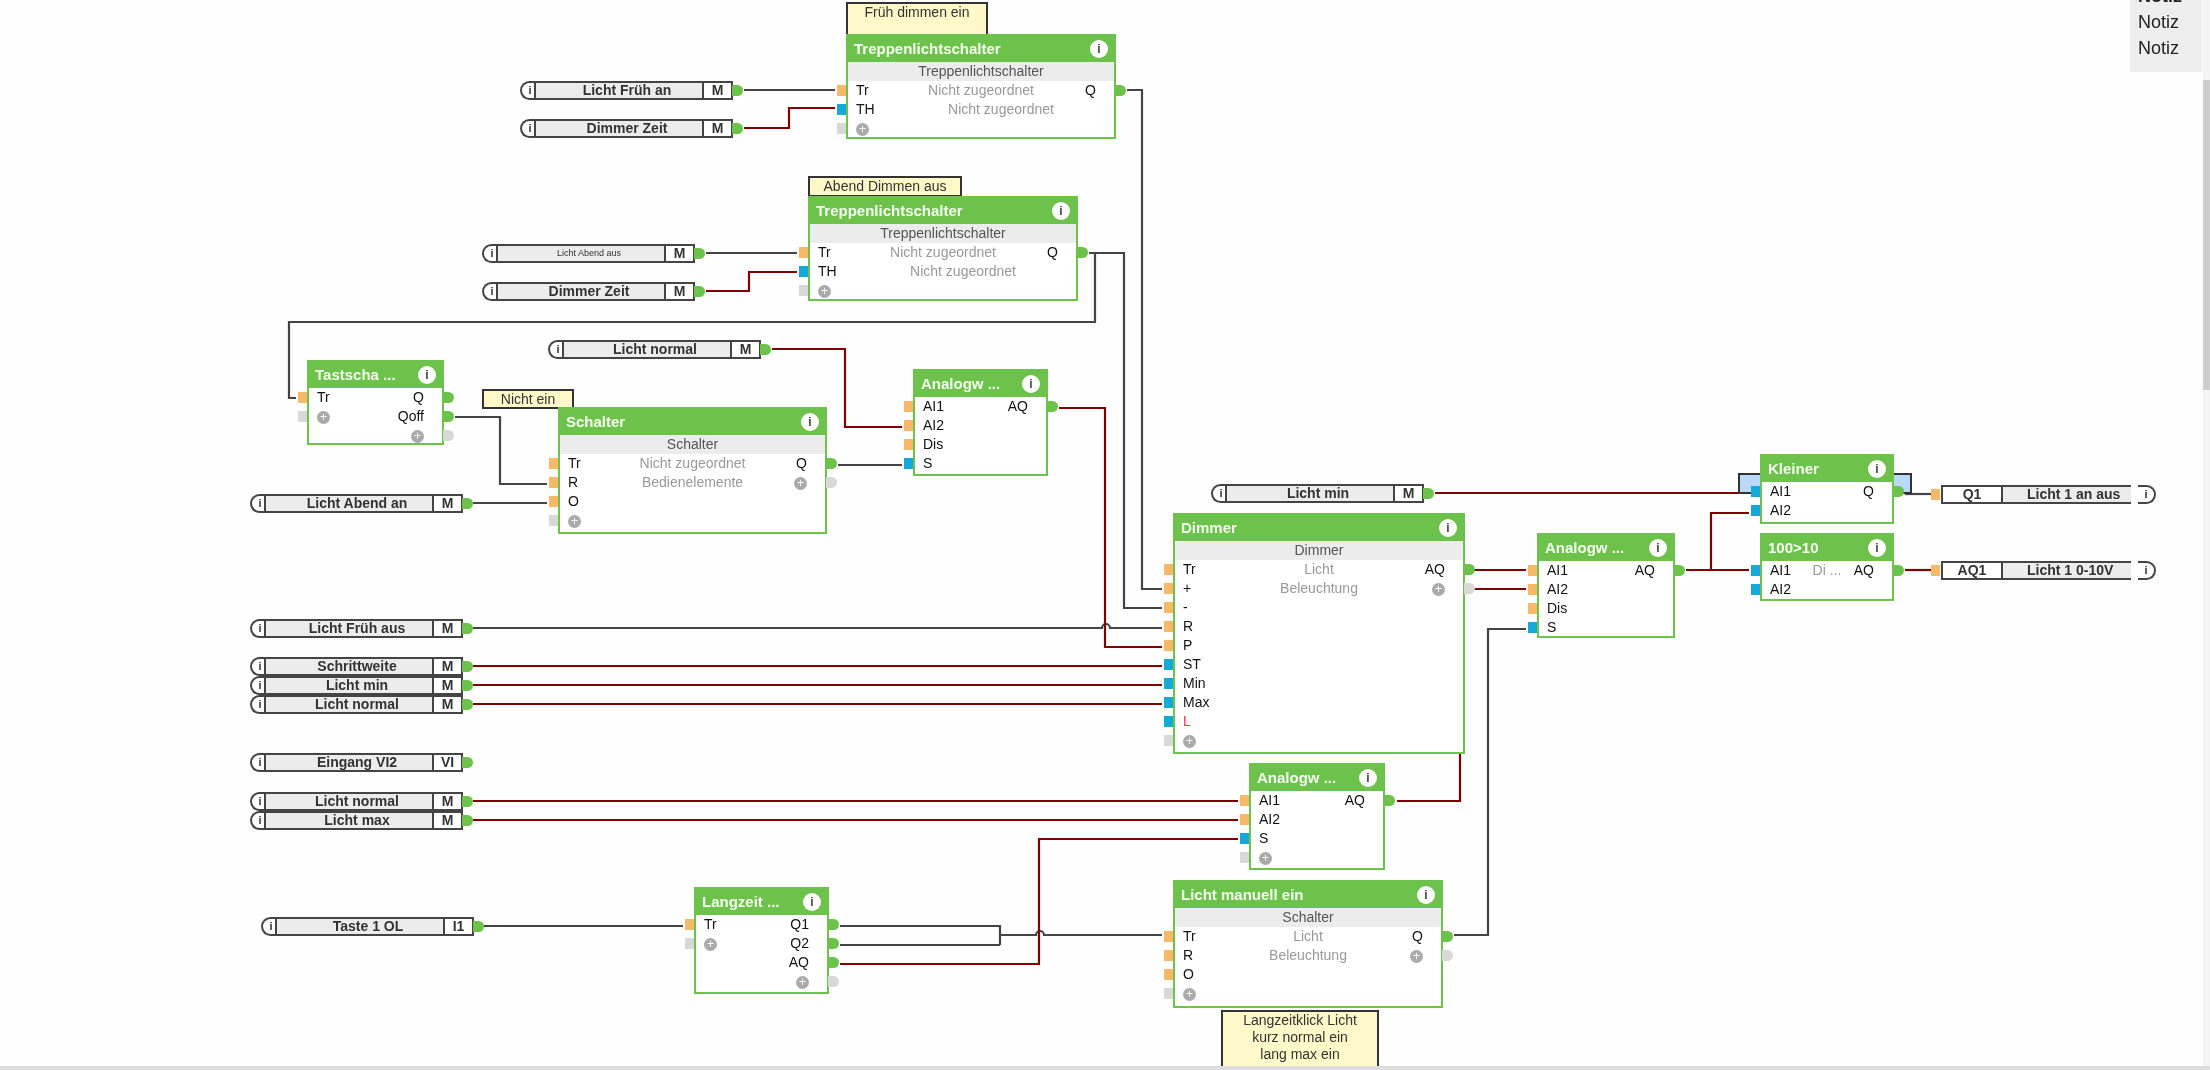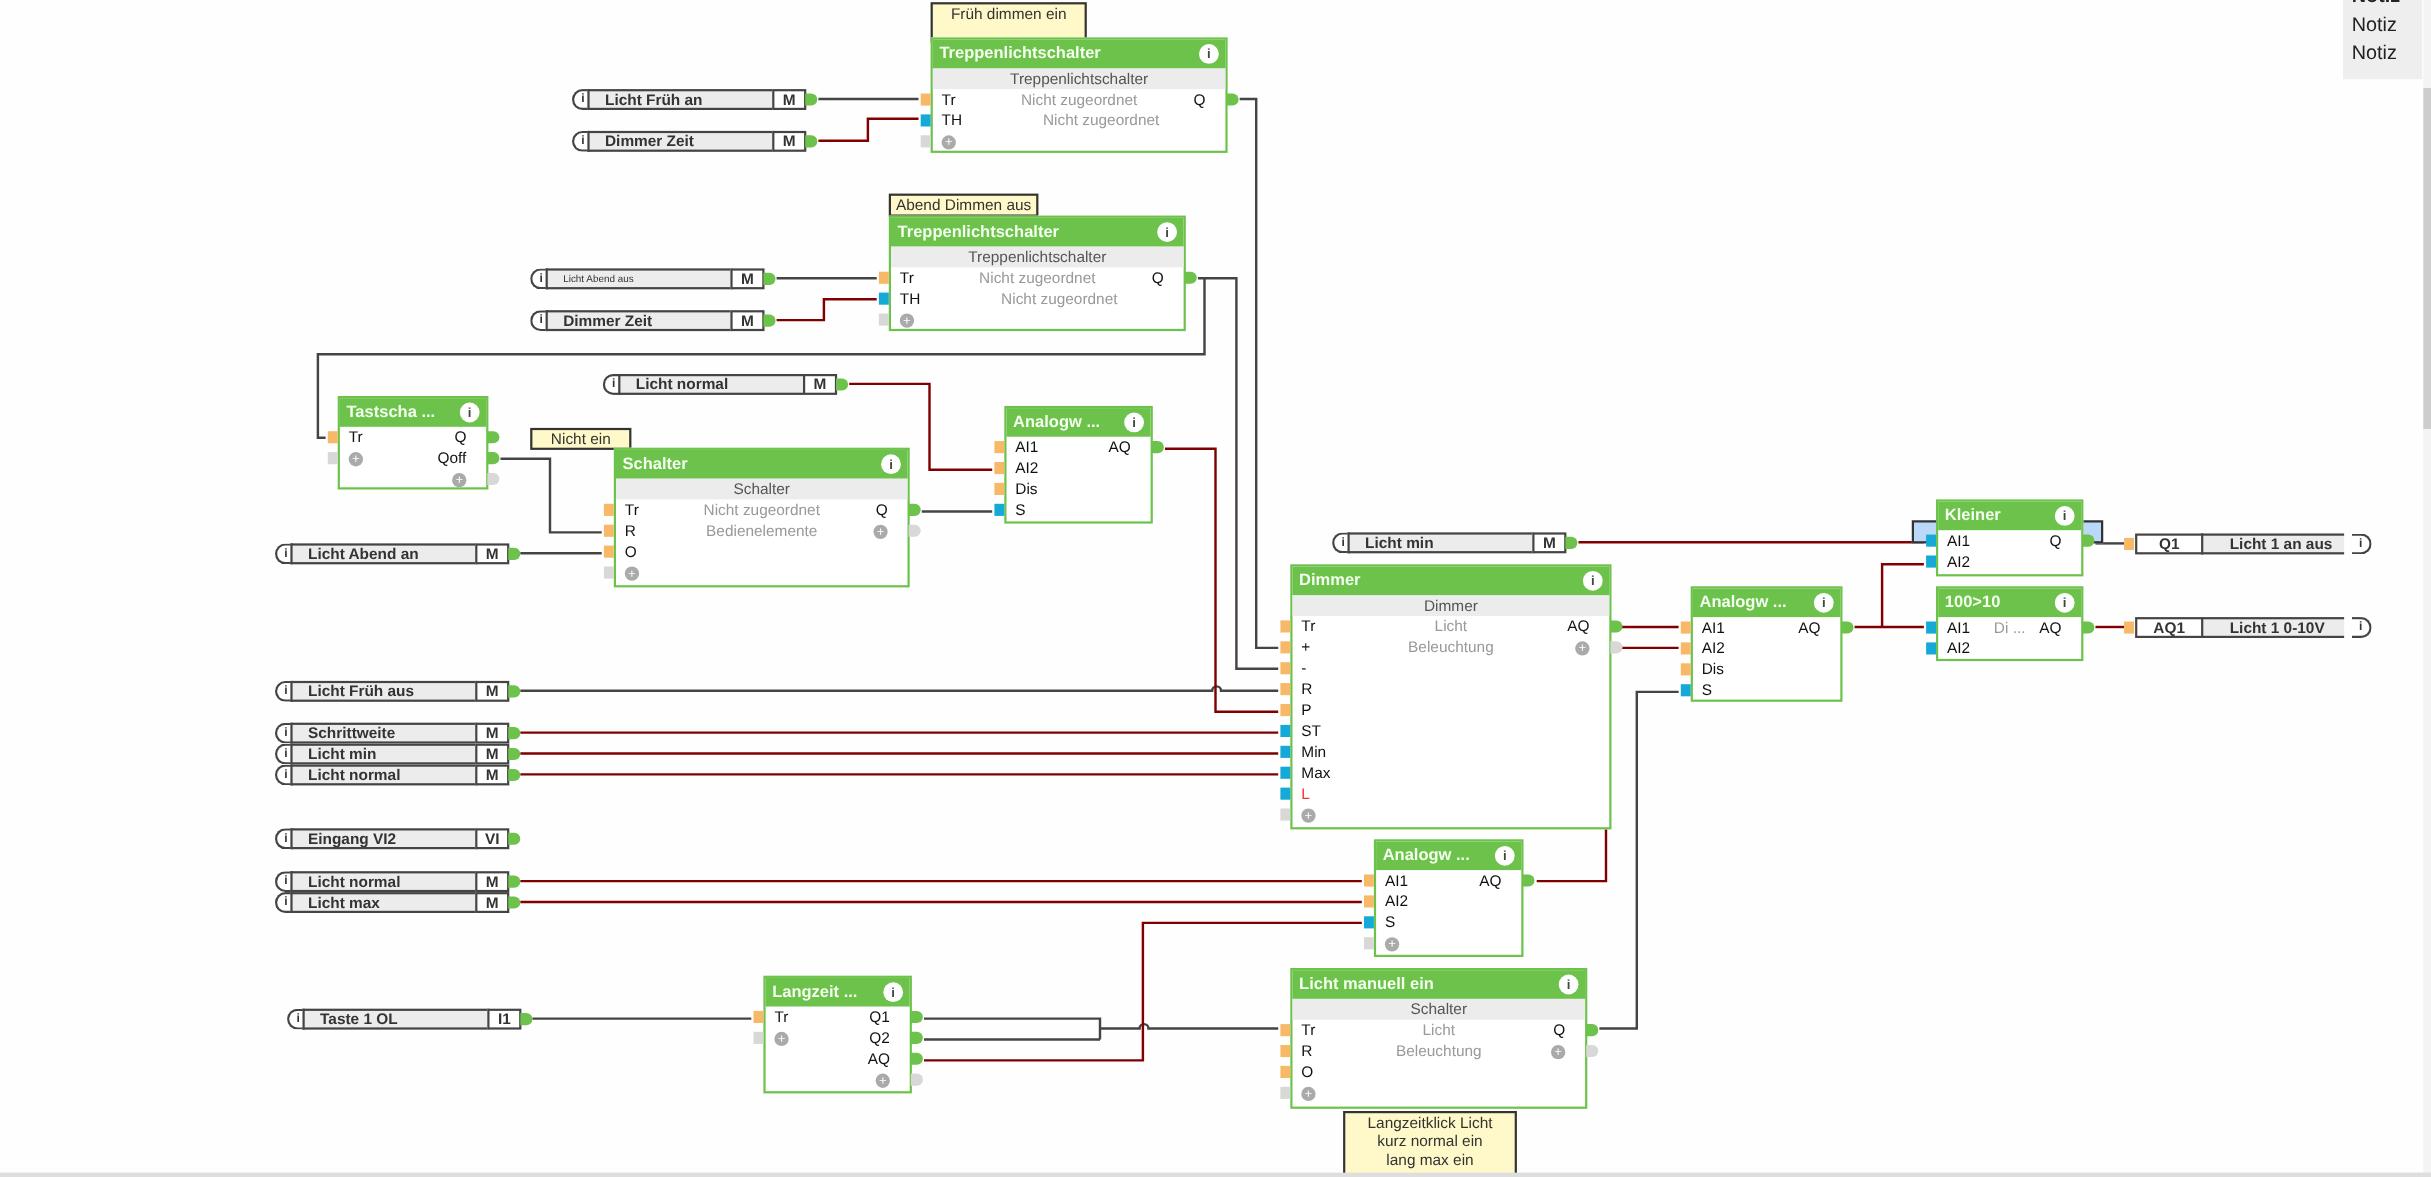--- a/index.html
+++ b/index.html
@@ -22,21 +22,21 @@
   .out.g{background:#d8d8d6;}
   .plus{display:inline-block;width:13px;height:13px;border-radius:50%;background:#aaa;color:#fff;font-size:12px;line-height:13px;text-align:center;vertical-align:middle;}
   .note{position:absolute;background:#fff8c8;border:2px solid #333;box-sizing:border-box;font-size:14px;color:#333;text-align:center;line-height:17px;}
   .note.blue{background:#bad8f8;}
   .conn{position:absolute;height:19px;box-sizing:border-box;font-size:14px;font-weight:bold;color:#333;}
   .conn .cap{position:absolute;top:0;width:18px;height:19px;border:2px solid #444;box-sizing:border-box;background:#fff;font-size:11px;line-height:15px;text-align:center;}
   .conn.in .cap{left:0;border-radius:10px 0 0 10px;border-right:none;}
   .conn.outc .cap{right:0;border-radius:0 10px 10px 0;border-left:none;}
   .conn .name{position:absolute;top:0;height:19px;border:2px solid #444;box-sizing:border-box;background:#ececec;padding-left:14px;line-height:15px;white-space:nowrap;overflow:hidden;}
   .conn .typ{position:absolute;top:0;height:19px;border:2px solid #444;box-sizing:border-box;background:#fff;text-align:center;line-height:15px;}
-  .conn.in .name{left:14px;width:170px;border-right:none;}
+  .conn.in .name{left:14px;width:170px;border-right:none;text-align:center;}
   .conn.in .typ{left:182px;width:30px;width:31px;}
   .conn .dot{position:absolute;top:4px;width:11px;height:11px;border-radius:0 6px 6px 0;background:#6cc24a;}
   .conn.in .dot{left:212px;}
   .conn.outc .typ{left:10px;width:62px;}
   .conn.outc .name{left:70px;width:130px;border-right:none;padding-left:24px;}
   .conn.outc .pinin{position:absolute;left:0;top:4px;width:9px;height:11px;background:#f7b867;}
   .notiz{position:absolute;left:2130px;top:0;width:72px;height:72px;background:#eeeeee;font-size:18px;color:#222;padding-left:8px;box-sizing:border-box;line-height:26px;}
   .notiz .nb{font-weight:bold;margin-top:-17px;}
   .vscroll{position:absolute;left:2203px;top:0;width:7px;height:1068px;background:#f4f4f4;}
   .vscroll .thumb{position:absolute;left:0;top:80px;width:7px;height:310px;background:#cdcdcd;}
@@ -79,21 +79,21 @@
     <path stroke="#800000" d="M1454,570 H1526"></path>
     <path stroke="#800000" d="M1397,801 H1460 V589 H1526"></path>
     <path stroke="#800000" d="M1435,493 H1749"></path>
     <path stroke="#800000" d="M1686,570 H1749"></path>
     <path stroke="#800000" d="M1711,570 V513 H1749"></path>
     <path stroke="#800000" d="M1905,570 H1931"></path>
   </g>
 </svg>
 
 <div class="note" style="left:846px;top:2px;width:142px;height:37px;">Früh dimmen ein</div>
-<div class="note" style="left:808px;top:176px;width:136px;height:21px;">Abend Dimmen aus</div>
+<div class="note" style="left:808px;top:176px;width:154px;height:21px;">Abend Dimmen aus</div>
 <div class="note" style="left:482px;top:389px;width:92px;height:20px;">Nicht ein</div>
 <div class="note blue" style="left:1738px;top:426px;width:174px;height:21px;margin-top:47px;">Relais aus bei &lt; min</div>
 <div class="note" style="left:1221px;top:1010px;width:158px;height:64px;">
   <div>Langzeitklick Licht</div>
   <div>kurz normal ein</div>
   <div>lang max ein</div>
 </div>
 
 <div class="conn in" style="left:520px;top:81px;width:225px;">
   <span class="cap">i</span>

